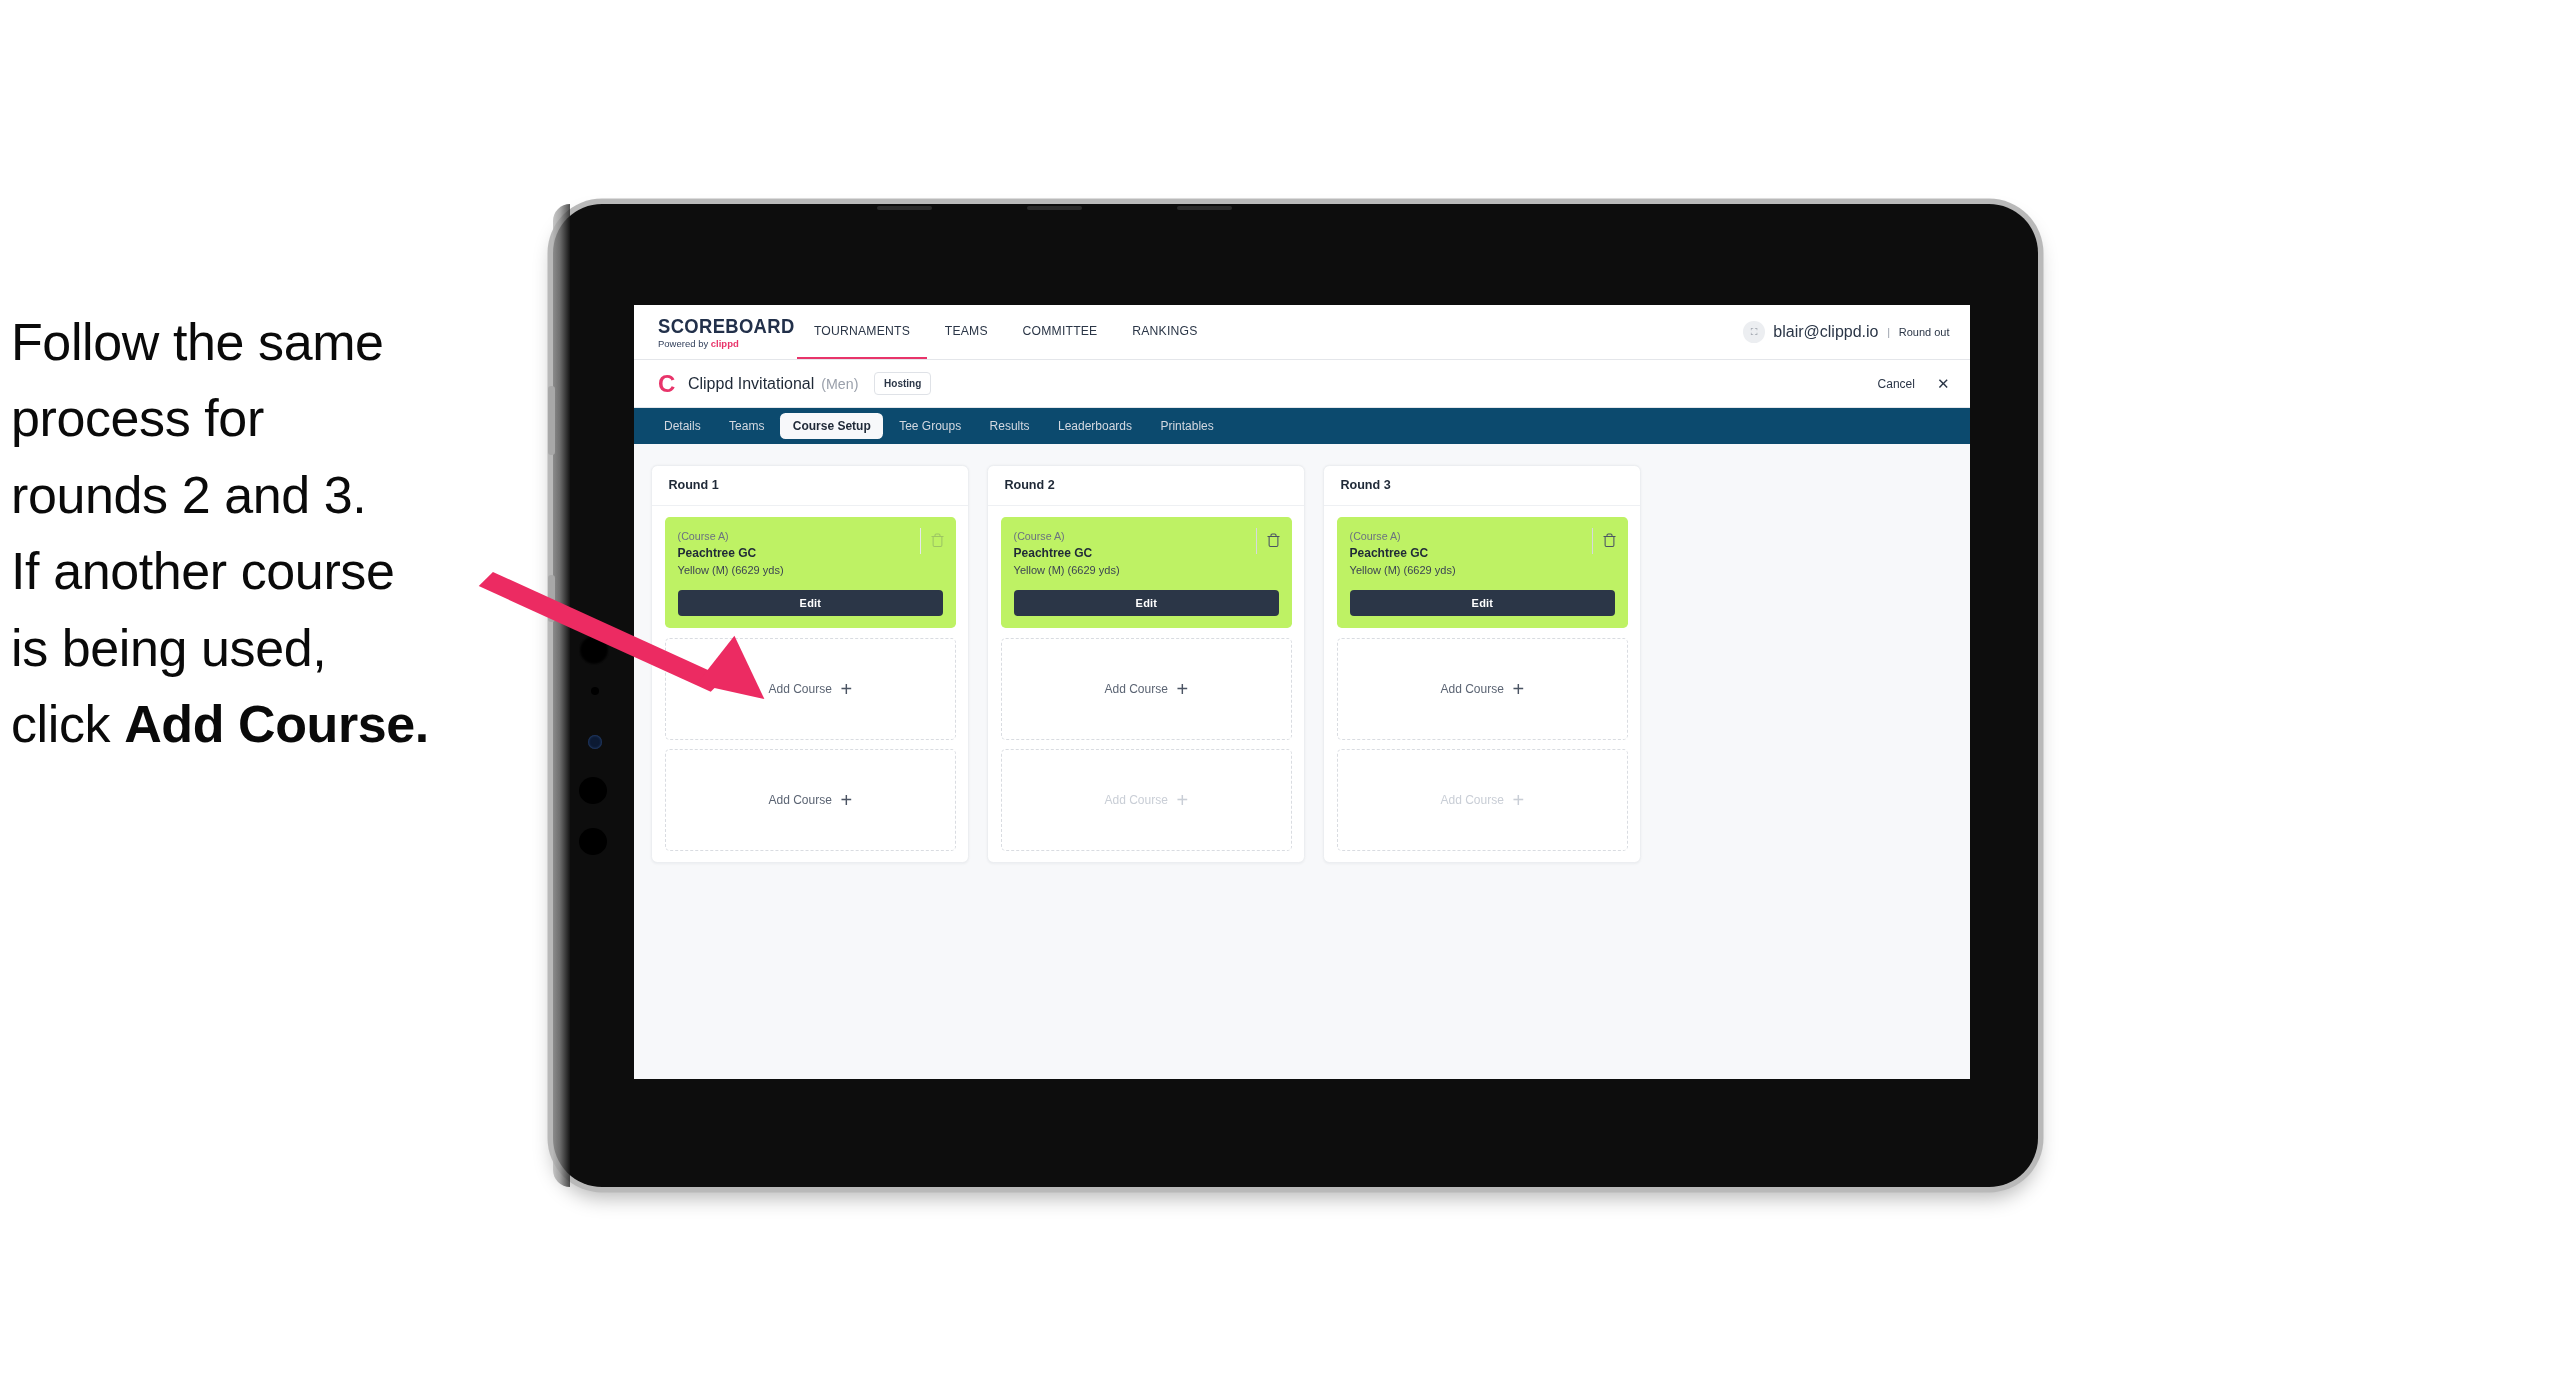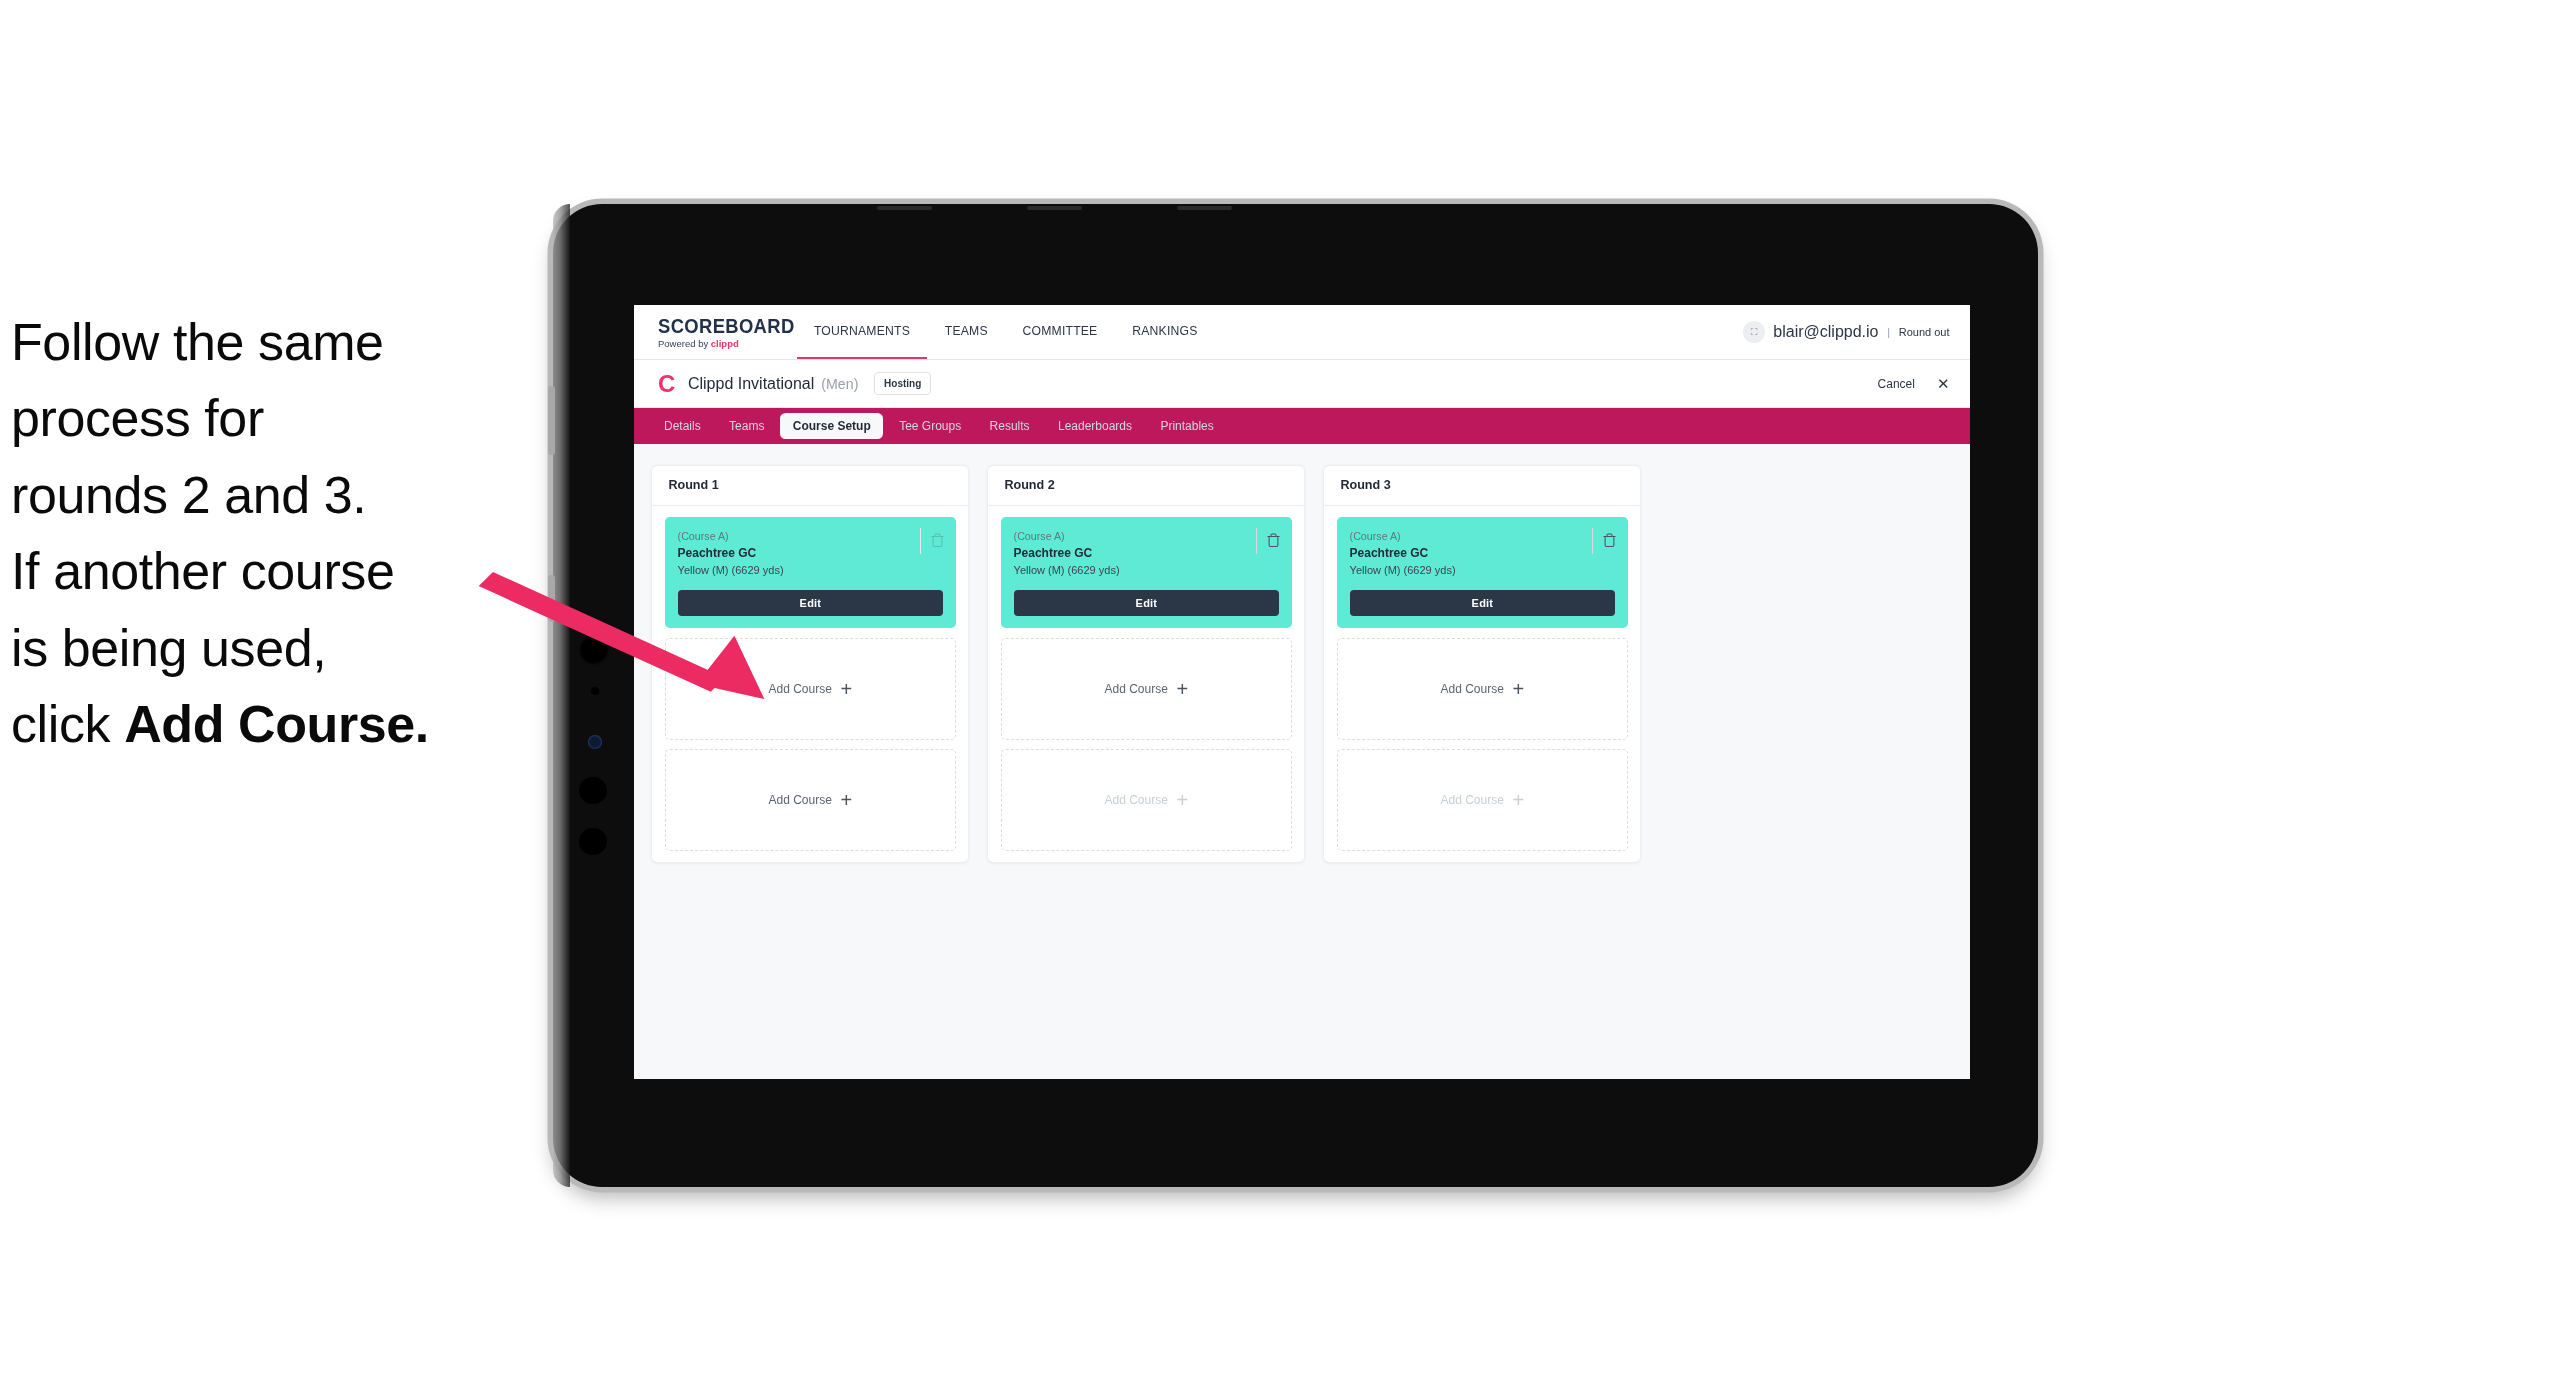--- a/index.html
+++ b/index.html
@@ -116,21 +116,21 @@
     border:0.8px solid #dfe2e7;border-radius:4px;padding:4.7px 8.7px;background:#fff;
   }
   #cancel{
     margin-left:auto;display:flex;align-items:center;gap:22px;
     font-size:12px;color:#2b3647;cursor:pointer;
   }
   #cancel .xg{font-size:15px;line-height:1;}
 
   
   #tabs{
-    height:36px;background:#be185d;display:flex;align-items:center;
+    height:36px;background:#0c4a6e;display:flex;align-items:center;
     padding-left:17.4px;gap:3.2px;
   }
   .tab{
     font-size:12px;color:#d3d8e0;padding:6.3px 12.6px;border-radius:5.5px;cursor:pointer;
   }
   .tab.active{background:#f7f8fa;color:#1f2937;font-weight:bold;}
 
   
   #rounds{display:flex;gap:18px;padding:20.5px 0 0 17.4px;}
   .round-panel{
@@ -139,21 +139,21 @@
     box-shadow:0 0.8px 2.4px rgba(20,30,50,.05);
     padding-bottom:11px;
   }
   .round-head{
     padding:12.6px 16px;font-size:12.6px;color:#1f2937;font-weight:bold;
     border-bottom:0.8px solid #eef0f3;
   }
   .round-body{padding:11px 12.6px 0 12.6px;}
 
   .course-card{
-    background:#5eead4;border-radius:4.7px;padding:11px 12.6px 12px 12.6px;
+    background:#bef264;border-radius:4.7px;padding:11px 12.6px 12px 12.6px;
     position:relative;
   }
   .course-label{font-size:10.7px;color:#6b7280;line-height:1.5;}
   .course-name{font-size:12px;font-weight:bold;color:#1f2937;line-height:1.55;}
   .course-tee{font-size:11px;color:#3c4453;line-height:1.55;}
   .card-actions{
     position:absolute;right:11px;top:11px;display:flex;align-items:center;gap:9.5px;
   }
   .vdiv{width:0.8px;height:26px;background:#d6d9de;}
   .trash{width:15px;height:16.6px;}

